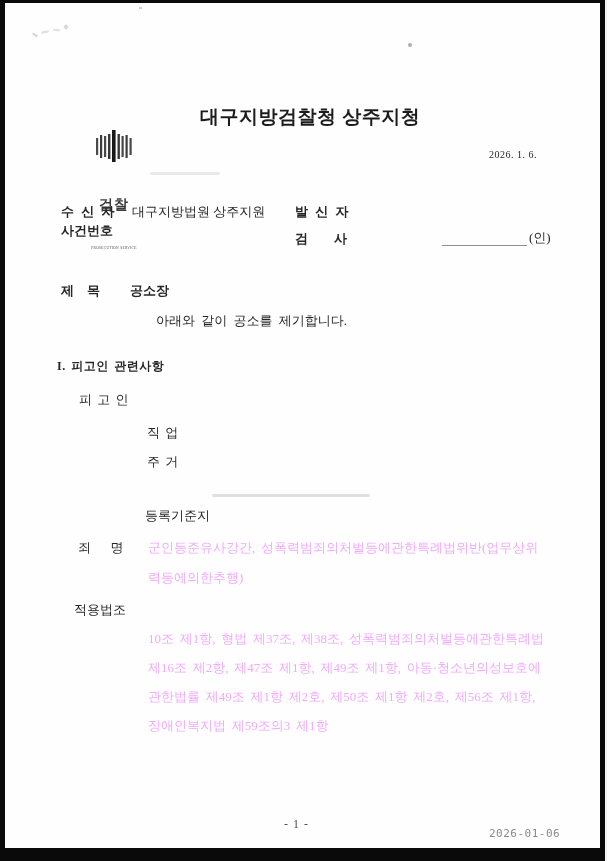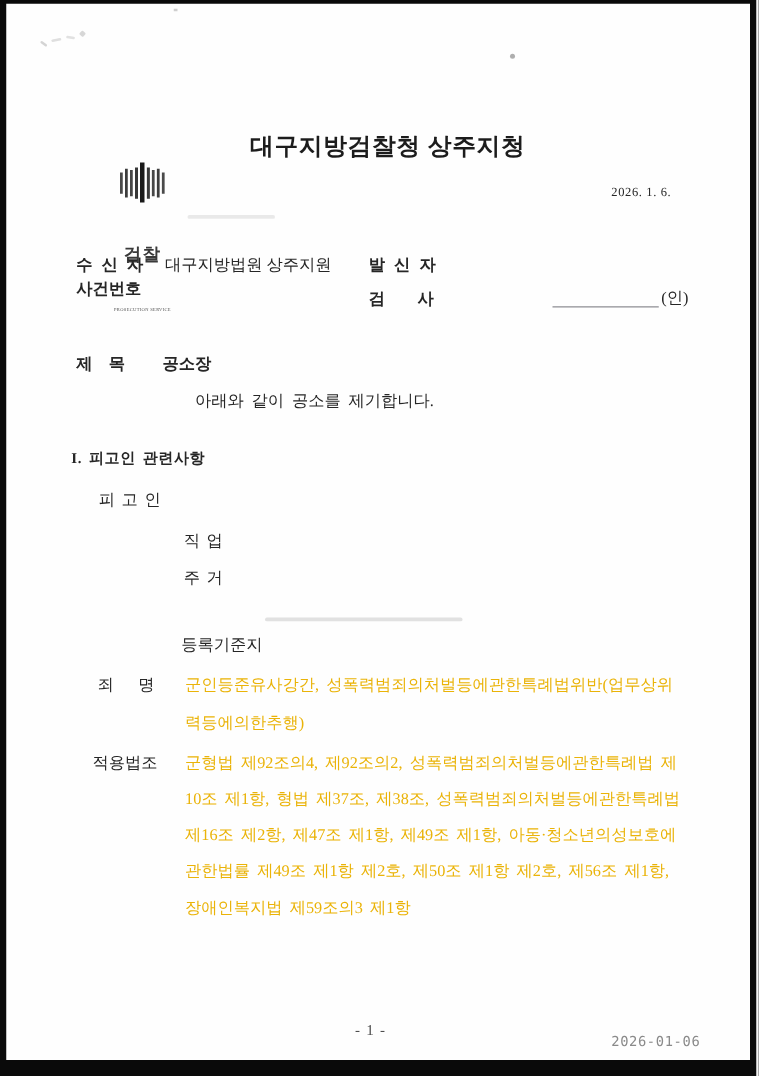--- a/index.html
+++ b/index.html
@@ -60,21 +60,21 @@
   .f-registry{left:145px;top:507px;}
   .f-charge-label{left:78px;top:539px;}
   .charge-1{left:148px;top:539px;}
   .charge-2{left:148px;top:569px;}
   .f-law-label{left:74px;top:601px;}
   .law-0{left:148px;top:601px;}
   .law-1{left:148px;top:630px;}
   .law-2{left:148px;top:659px;}
   .law-3{left:148px;top:688px;}
   .law-4{left:148px;top:717px;}
-  .body-line{word-spacing:2.5px;color:#eab308;}
+  .body-line{word-spacing:2.5px;color:#f0abfc;}
 
   
   .page-number{left:284px;top:817px;font-size:12px;color:#4e4e4e;letter-spacing:1px;}
   .scan-date{
     left:489px;top:827px;
     font-family:"DejaVu Sans Mono","Liberation Mono",monospace;
     font-size:11px;color:#8a8a8a;letter-spacing:0.5px;
   }
 
   
@@ -137,21 +137,20 @@
   <div class="abs f-defendant t13">피 고 인</div>
   <div class="abs f-occupation t13">직 업</div>
   <div class="abs f-residence t13">주 거</div>
   <div class="abs f-registry t13">등록기준지</div>
 
   <div class="abs f-charge-label t13">죄      명</div>
   <div class="abs charge-1 t13 body-line">군인등준유사강간, 성폭력범죄의처벌등에관한특례법위반(업무상위</div>
   <div class="abs charge-2 t13 body-line">력등에의한추행)</div>
 
   <div class="abs f-law-label t13">적용법조</div>
-  <div class="abs law-0 t13 body-line">군형법 제92조의4, 제92조의2, 성폭력범죄의처벌등에관한특례법 제</div>
   <div class="abs law-1 t13 body-line">10조 제1항, 형법 제37조, 제38조, 성폭력범죄의처벌등에관한특례법</div>
   <div class="abs law-2 t13 body-line">제16조 제2항, 제47조 제1항, 제49조 제1항, 아동·청소년의성보호에</div>
   <div class="abs law-3 t13 body-line">관한법률 제49조 제1항 제2호, 제50조 제1항 제2호, 제56조 제1항,</div>
   <div class="abs law-4 t13 body-line">장애인복지법 제59조의3 제1항</div>
 
   <div class="abs page-number">- 1 -</div>
   <div class="abs scan-date">2026-01-06</div>
 </div>
 
 </body></html>

